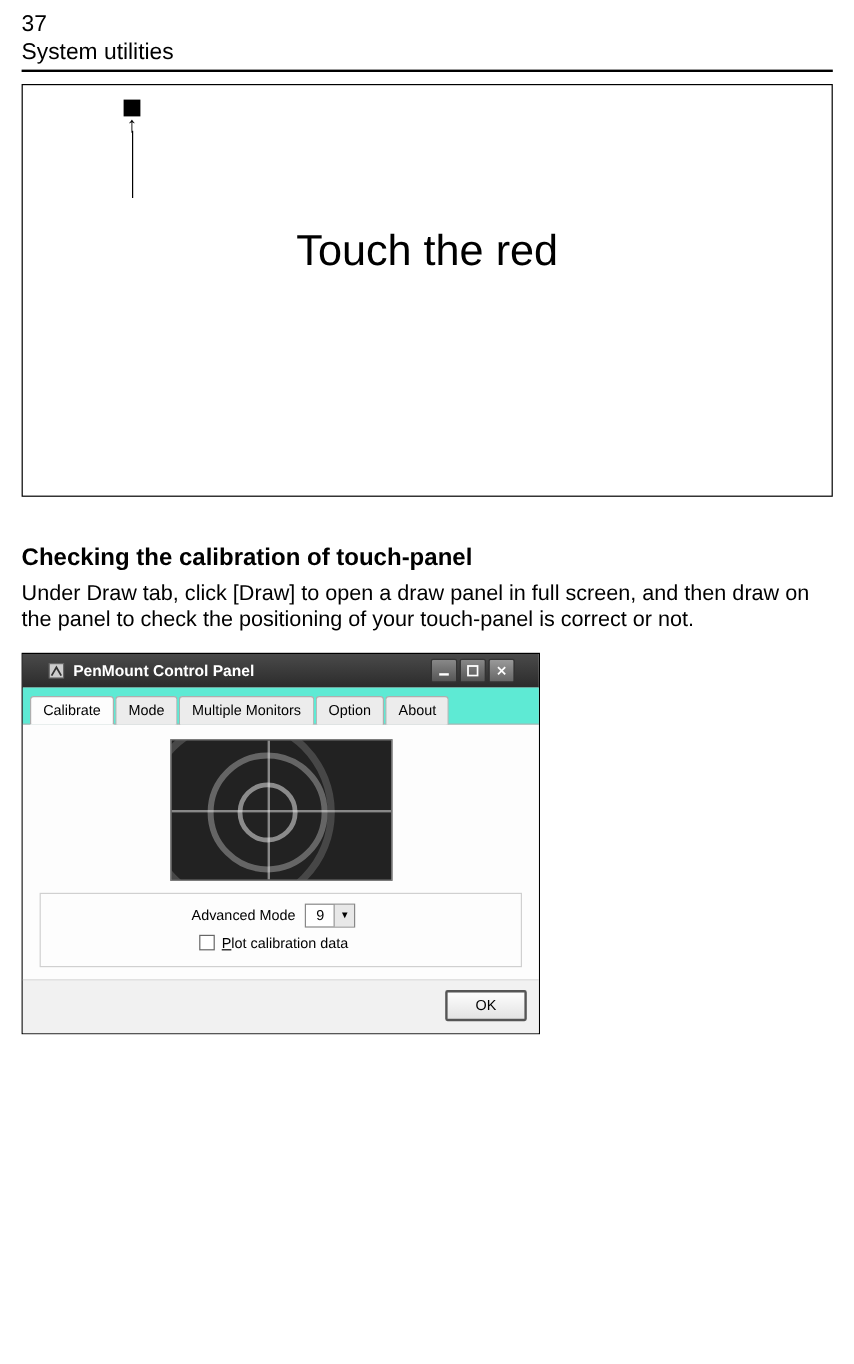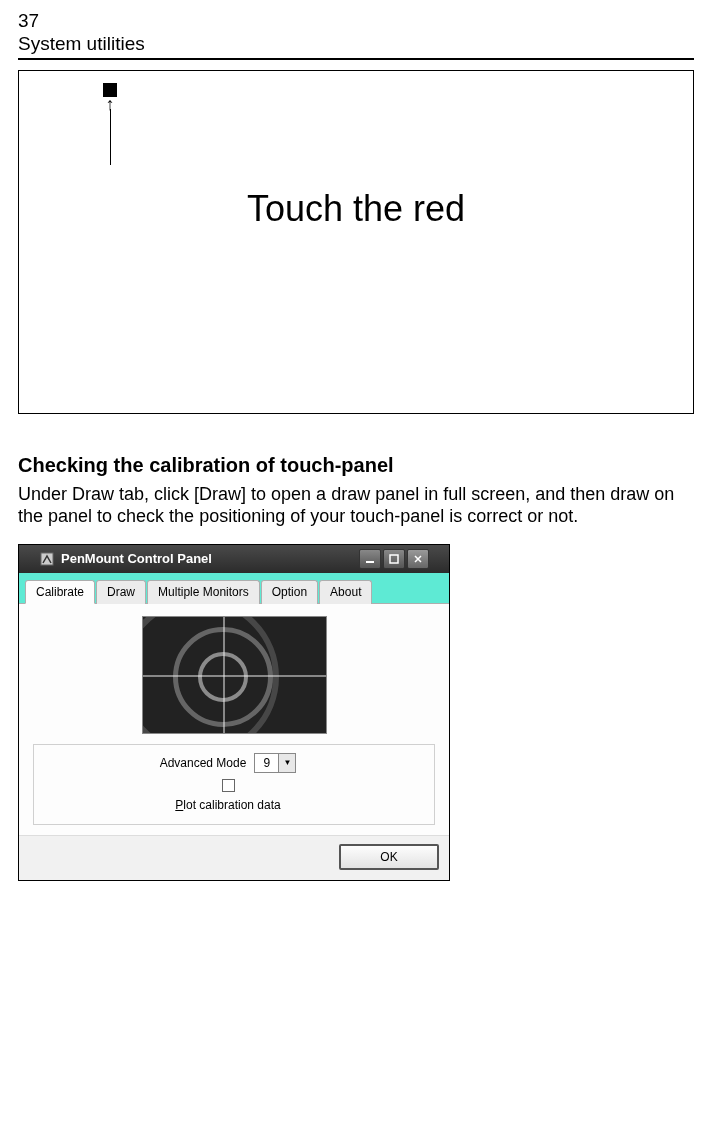--- a/index.html
+++ b/index.html
@@ -203,25 +203,24 @@
   .spin-btn {
     width: 16px;
     background: #e8e8e8;
     display: flex;
     align-items: center;
     justify-content: center;
     font-size: 8px;
   }
   .check-row {
     display: flex;
-    align-items: center;
+    align-items: flex-start;
     justify-content: center;
     gap: 6px;
     margin-top: 6px;
-    flex-direction: column;
   }
   .checkbox {
     width: 13px; height: 13px; border: 1px solid #666; background: #fff;
   }
   .btnrow {
     display: flex;
     gap: 10px;
     margin-top: 12px;
   }
   .winbutton {
@@ -236,21 +235,21 @@
     border-radius: 2px;
   }
   .footer-btnrow {
     display: flex;
     justify-content: flex-end;
     padding: 8px 10px 10px 10px;
     background: #f1f1f1;
     border-top: 1px solid #ddd;
   }
   .ok-btn {
-    width: 100px;
+    width: 68px;
     height: 26px;
     border: 2px solid #555;
     background: linear-gradient(#fdfdfd, #e3e3e3);
     font-size: 12px;
     display: flex;
     align-items: center;
     justify-content: center;
     border-radius: 2px;
   }
   .page-footer {
@@ -304,21 +303,21 @@
         <div class="winbtn close">
           <svg width="10" height="10">
               <path d="M2 2 L8 8 M8 2 L2 8" stroke="#fff" stroke-width="1.5"></path>
             </svg>
         </div>
       </div>
     </div>
 
     <div class="tabrow">
       <div class="tab active">Calibrate</div>
-      <div class="tab">Draw</div>
+      <div class="tab">Mode</div>
       <div class="tab">Multiple Monitors</div>
       <div class="tab">Option</div>
       <div class="tab">About</div>
     </div>
 
     <div class="tab-content">
       <div class="preview">
         <div class="crosshair">
           <div class="target-ring ring1"></div>
           <div class="target-ring ring2"></div>

